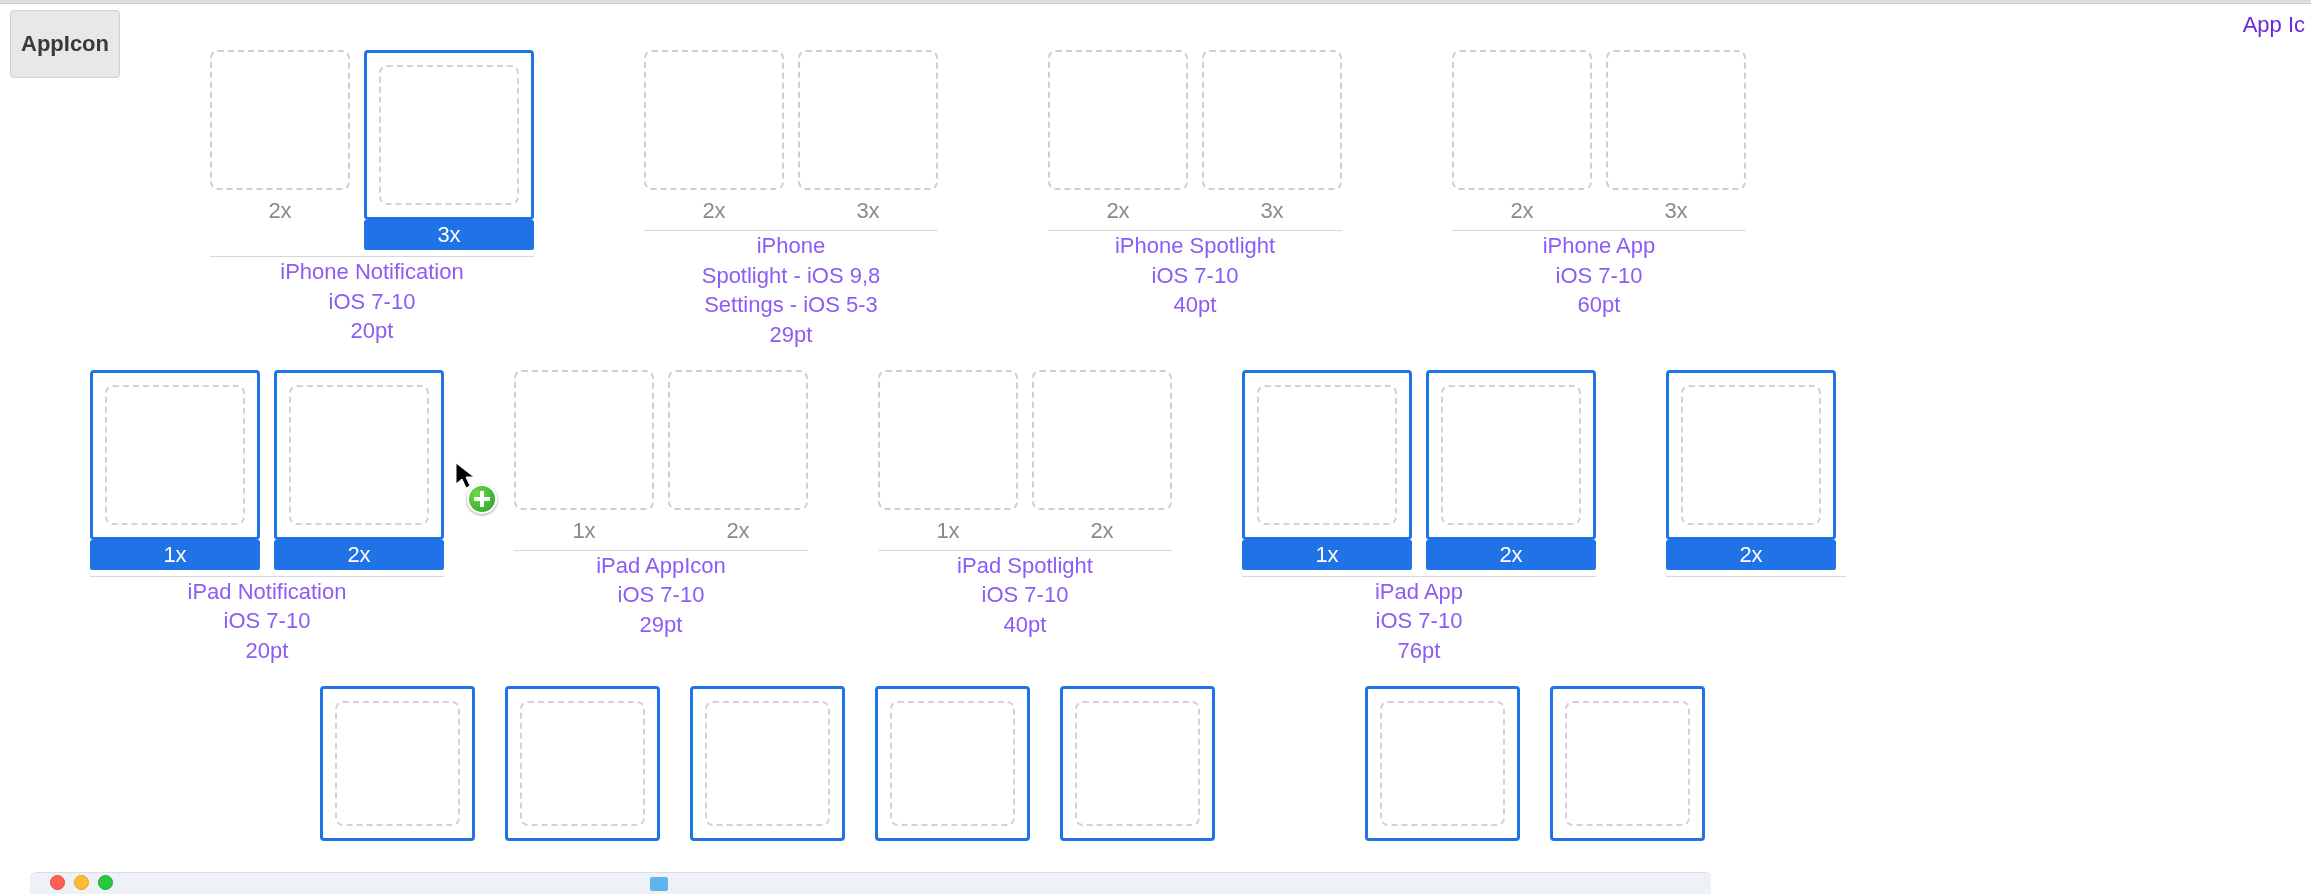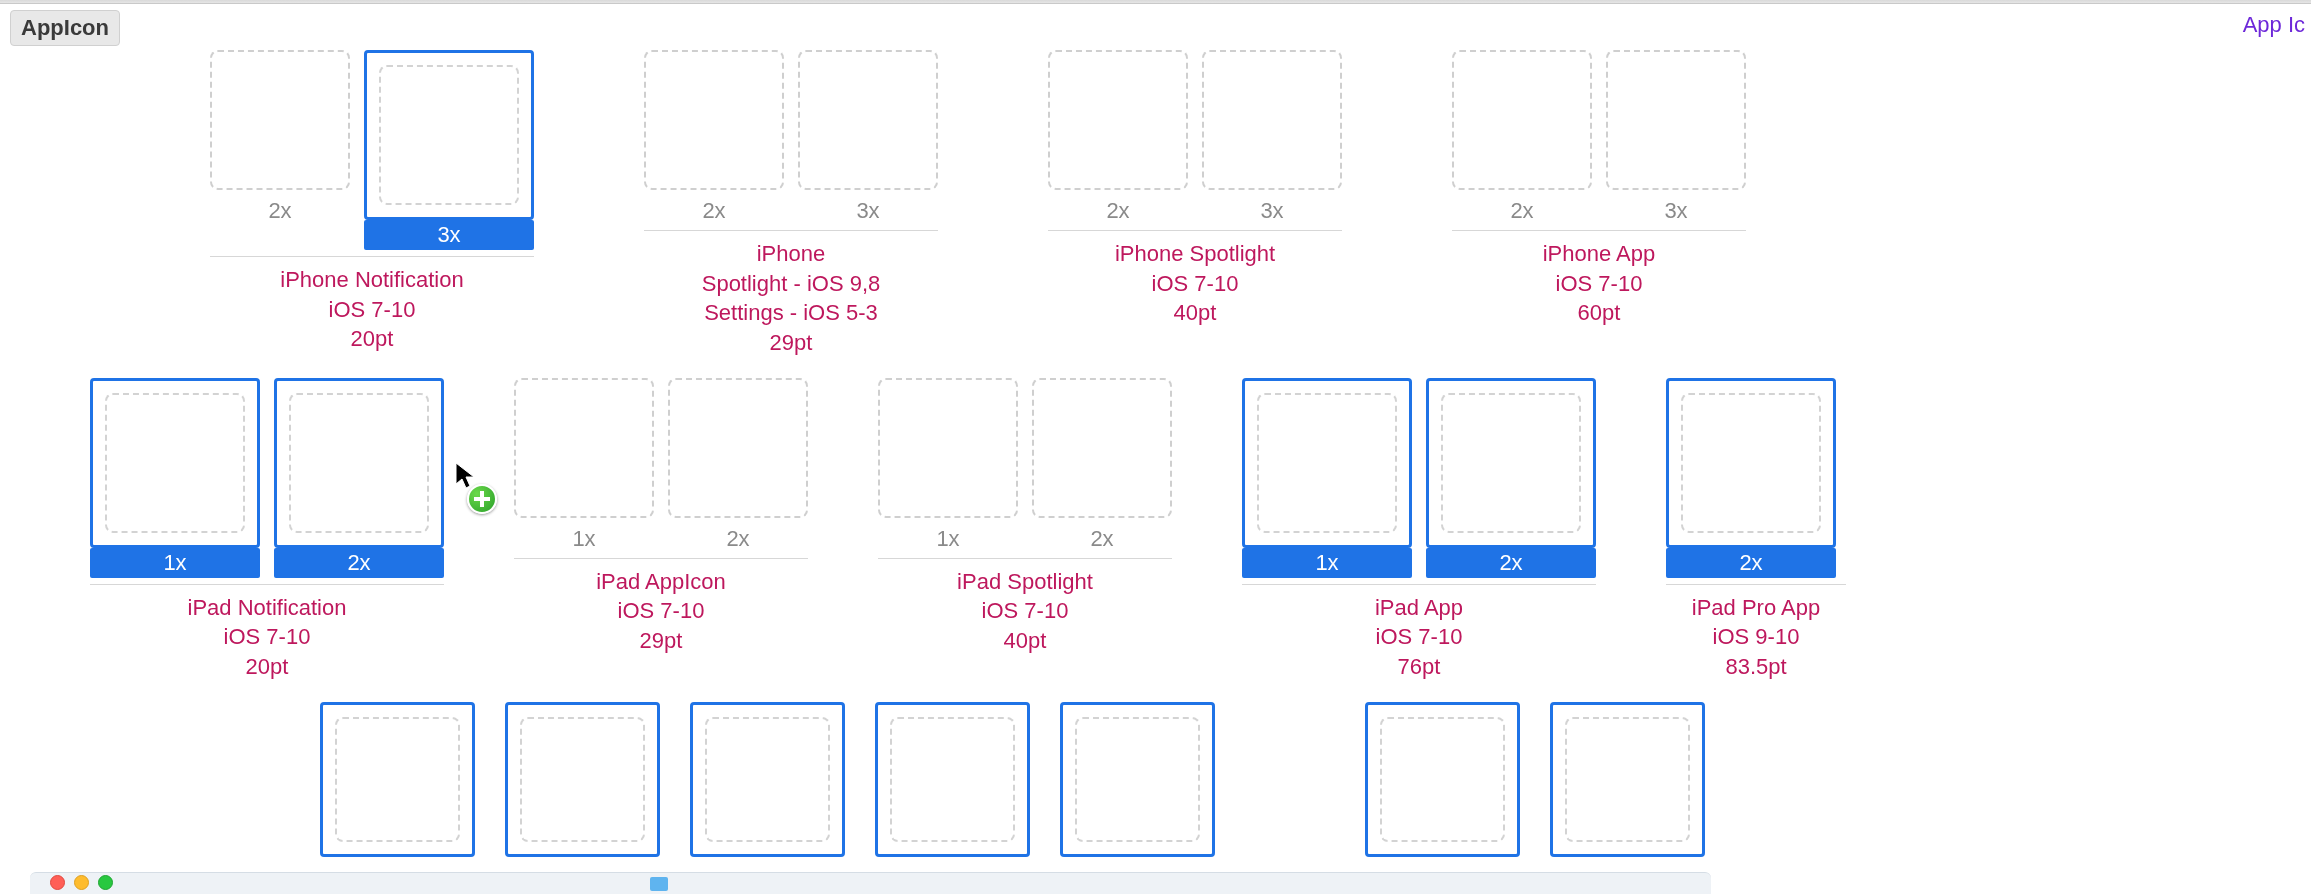--- a/index.html
+++ b/index.html
@@ -16,21 +16,21 @@
     position: absolute;
     top: 0; left: 0; right: 0;
     height: 4px;
     background: linear-gradient(#d9d9d9, #e6e6e6);
     border-bottom: 1px solid #c9c9c9;
   }
   .sidebar-label {
     position: absolute;
     left: 10px;
     top: 10px;
-    padding: 4px 10px;
+    padding: 20px 10px;
     font-size: 22px;
     font-weight: 700;
     color: #3a3a3a;
     background: #e8e8e8;
     border: 1px solid #d0d0d0;
     border-radius: 4px;
   }
   .right-label {
     position: absolute;
     right: 6px;
@@ -55,21 +55,21 @@
   .group {
     display: flex;
     flex-direction: column;
     align-items: center;
   }
   .wells {
     display: flex;
     gap: 14px;
     padding-bottom: 6px;
     border-bottom: 1px solid #d7d7d7;
-    margin-bottom: 8px;
+    margin-bottom: 0;
     min-width: 180px;
     justify-content: flex-start;
   }
   .well {
     display: flex;
     flex-direction: column;
     align-items: center;
   }
   .slot {
     position: relative;
@@ -100,21 +100,21 @@
     background: #1f73e6;
     color: #ffffff;
     width: 170px;
     padding: 2px 0;
     border-radius: 2px;
     margin-top: 0;
   }
   .group-label {
     text-align: center;
     font-size: 22px;
-    color: #be185d;
+    color: #8b5cf6;
     line-height: 1.35;
   }
 
   
   .slot.small {
     width: 140px; height: 140px;
   }
   .scale.small { width: 140px; }
 
   .row3 {
@@ -349,25 +349,20 @@
       </div>
     </div>
 
     <div class="group">
       <div class="wells">
         <div class="well">
           <div class="slot sel"></div>
           <div class="scale sel">2x</div>
         </div>
       </div>
-      <div class="group-label">
-        <div>iPad Pro App</div>
-        <div>iOS 9-10</div>
-        <div>83.5pt</div>
-      </div>
     </div>
   </div>
 
   <div class="row3">
     <div class="well">
         <div class="slot sel"></div>
       </div>
     <div class="well">
         <div class="slot sel"></div>
       </div>

